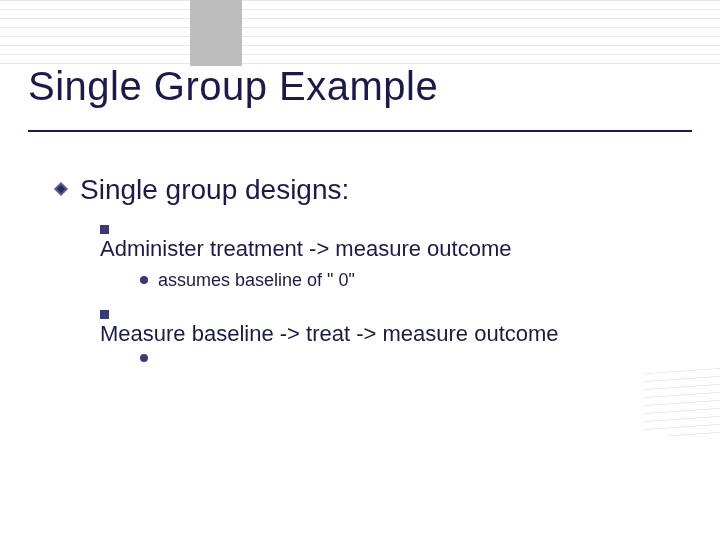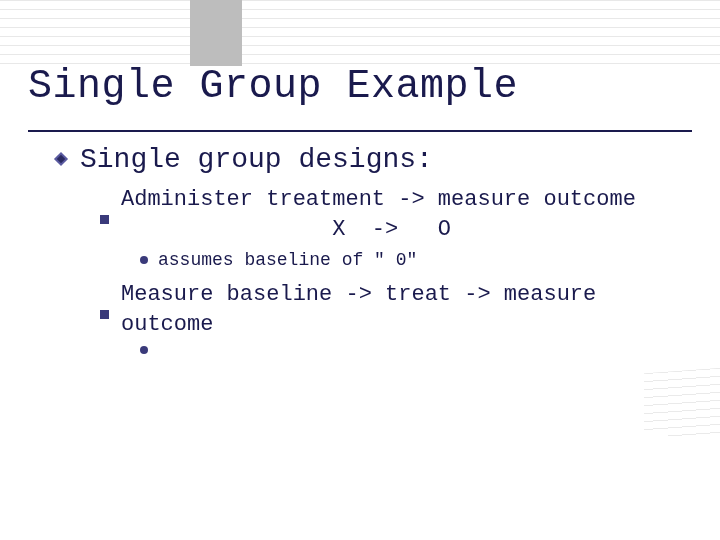--- a/index.html
+++ b/index.html
@@ -10,21 +10,20 @@
     background: #ffffff;
     font-family: Verdana, Geneva, sans-serif;
     color: #1a1a4d;
     overflow: hidden;
   }
   .slide {
     position: relative;
     width: 720px;
     height: 436px;
     box-sizing: border-box;
-    font-family: Liberation Mono, monospace;
   }
   .ruled-top {
     position: absolute;
     top: 0;
     left: 0;
     right: 0;
     height: 66px;
     background-image: repeating-linear-gradient(
       to bottom,
       #e8e8e8 0px,
@@ -54,42 +53,43 @@
   .title-rule {
     position: absolute;
     top: 130px;
     left: 28px;
     right: 28px;
     height: 2px;
     background: #1a1a4d;
   }
   .body {
     position: absolute;
-    top: 144px;
+    top: 174px;
     left: 52px;
     right: 44px;
   }
   .lvl1 {
     display: flex;
     align-items: flex-start;
     margin-bottom: 10px;
   }
   .lvl1 .icon {
     flex: 0 0 auto;
     margin-right: 10px;
     margin-top: 6px;
   }
   .lvl1 .txt {
     font-size: 28px;
   }
   .lvl2 {
     display: flex;
-    align-items: center;
+    align-items: flex-start;
     margin-left: 48px;
     margin-top: 10px;
+    flex-direction: column;
   }
   .lvl2 .icon {
     flex: 0 0 auto;
     width: 9px;
     height: 9px;
     background: #3a3a7a;
     margin-right: 12px;
     margin-top: 9px;
   }
   .lvl2 .txt {
@@ -164,21 +164,20 @@
           <rect x="6" y="6" width="6" height="6" fill="#2a2a60" transform="rotate(45 9 9)"></rect>
         </svg>
       </span>
       <span class="txt">Single group designs:</span>
     </div>
 
     <div class="lvl2">
       <span class="icon"></span>
       <span class="txt">
         <span>Administer treatment -&gt; measure outcome</span>
-        <span class="line2">                X  -&gt;   O</span>
       </span>
     </div>
 
     <div class="lvl3">
       <span class="icon"></span>
       <span class="txt">assumes baseline of " 0"</span>
     </div>
 
     <div class="lvl2">
       <span class="icon"></span>

